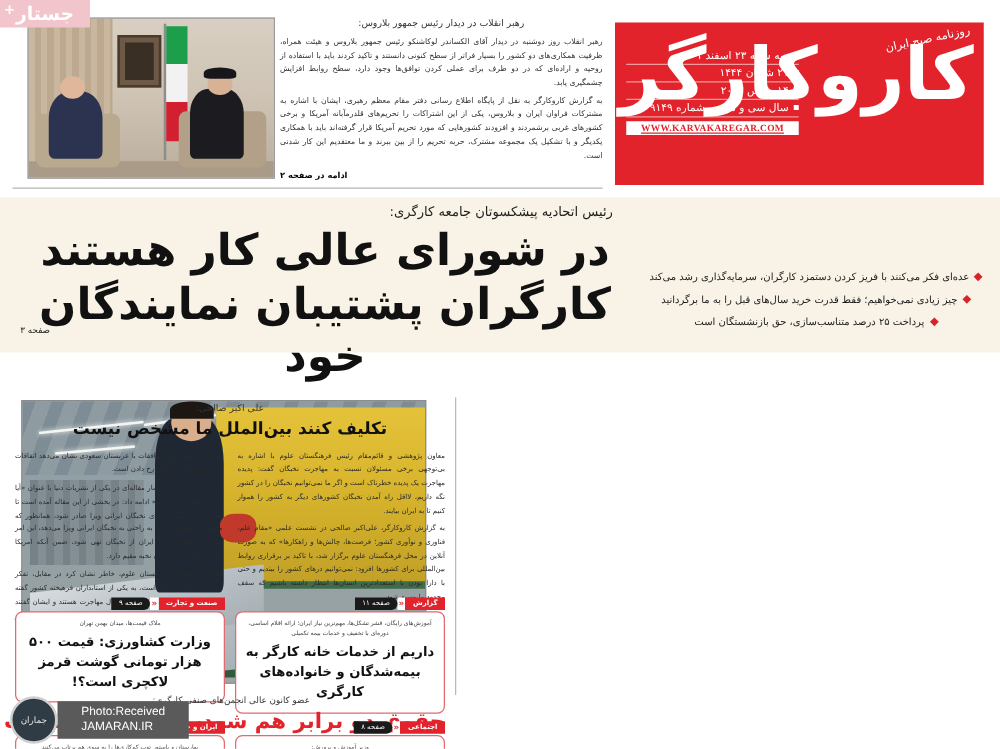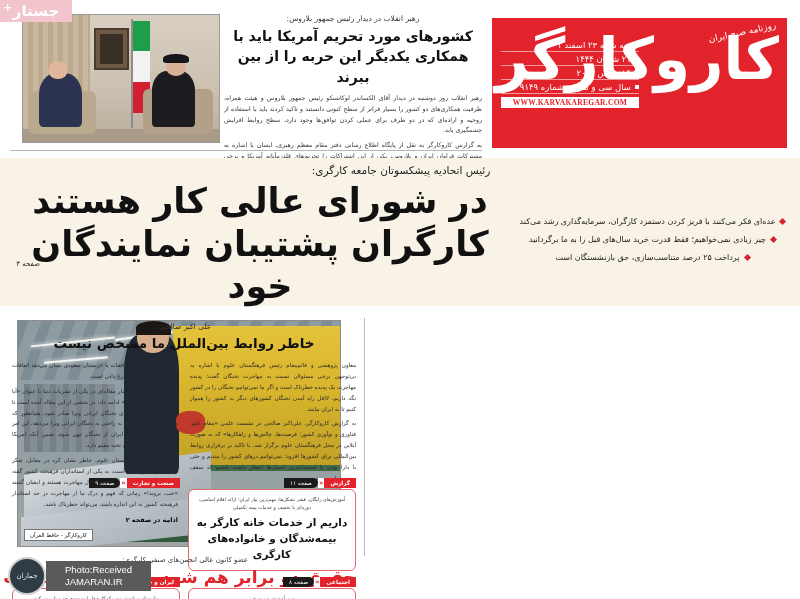--- a/index.html
+++ b/index.html
@@ -47,20 +47,21 @@
   .mh-dates .d:last-of-type{border-bottom:none;}
   .mh-dates .d .sq{
     display:inline-block;width:4px;height:4px;background:#fff;
     margin-left:4px;vertical-align:middle;
   }
   .mh-url{
     margin-top:3px;background:#fff;color:#e3232b;
     font-size:7.5px;font-weight:bold;text-align:center;
     letter-spacing:.3px;padding:1px 0;direction:ltr;
     font-family:"Liberation Serif",serif;
+    text-decoration:underline;
   }
 
   
   .lead{position:absolute;right:318px;top:14px;width:470px;}
   .lead-photo{
     position:absolute;left:10px;top:0;width:196px;height:127px;
     border:1px solid #9a9a9a;overflow:hidden;background:#cfc6ba;
   }
   .lead-txt{position:absolute;right:0;top:0;width:258px;}
   .kicker{font-size:7.5px;color:#333;text-align:center;margin-bottom:3px;}
@@ -72,21 +73,21 @@
     font-size:6.2px;color:#333;text-align:justify;line-height:1.75;
     margin-top:6px;
   }
   .lead-body p{margin:0 0 4px;}
   .cont{font-weight:bold;font-size:6.6px;float:left;color:#000;}
 
   .rule{position:absolute;left:10px;right:318px;top:150px;height:1px;background:#b5b5b5;}
 
   
   .band{
-    position:absolute;left:0;right:0;top:158px;height:148px;
+    position:absolute;left:0;right:0;top:158px;height:124px;
     background:#f8f3e6;
   }
   .band-kicker{
     position:absolute;right:14px;top:6px;width:770px;
     font-size:10.5px;color:#222;text-align:center;
   }
   .band-h{
     position:absolute;right:300px;top:22px;width:480px;
     font-size:35px;font-weight:bold;color:#111;line-height:1.22;
     text-align:center;letter-spacing:-1px;
@@ -269,21 +270,20 @@
       <div class="ph-sofaL"></div>
       <div class="ph-sofaR"></div>
       <div class="ph-man1"></div>
       <div class="ph-head1"></div>
       <div class="ph-man2"></div>
       <div class="ph-head2"></div>
       <div class="ph-turban"></div>
     </div>
     <div class="lead-txt">
       <div class="kicker">رهبر انقلاب در دیدار رئیس جمهور بلاروس:</div>
-      <div class="lead-h">کشورهای مورد تحریم آمریکا باید با همکاری یکدیگر این حربه را از بین ببرند</div>
       <div class="lead-body">
         <p>رهبر انقلاب روز دوشنبه در دیدار آقای الکساندر لوکاشنکو رئیس جمهور بلاروس و هیئت همراه، ظرفیت همکاری‌های دو کشور را بسیار فراتر از سطح کنونی دانستند و تاکید کردند باید با استفاده از روحیه و اراده‌ای که در دو طرف برای عملی کردن توافق‌ها وجود دارد، سطح روابط افزایش چشمگیری یابد.</p>
         <p>به گزارش کاروکارگر به نقل از پایگاه اطلاع رسانی دفتر مقام معظم رهبری، ایشان با اشاره به مشترکات فراوان ایران و بلاروس، یکی از این اشتراکات را تحریم‌های قلدرمآبانه آمریکا و برخی کشورهای غربی برشمردند و افزودند کشورهایی که مورد تحریم آمریکا قرار گرفته‌اند باید با همکاری یکدیگر و با تشکیل یک مجموعه مشترک، حربه تحریم را از بین ببرند و ما معتقدیم این کار شدنی است.</p>
         <div class="cont">ادامه در صفحه ۲</div>
       </div>
     </div>
   </div>
 
   <div class="rule"></div>
 
@@ -318,21 +318,21 @@
     <div class="fac-whead"></div>
     <div class="fac-whair"></div>
     <div class="fac-glove"></div>
     <div class="photo-cap">کاروکارگر - حافظ القرآن</div>
   </div>
 
   <div class="vdiv"></div>
 
   <div class="art2">
     <div class="art2-kicker">علی اکبر صالحی:</div>
-    <div class="art2-h">خاطر روابط بین‌الملل ما مشخص نیست</div>
+    <div class="art2-h">تکلیف کنند بین‌الملل ما مشخص نیست</div>
     <div class="art2-cols">
       <div class="art2-col">
         <p>معاون پژوهشی و قائم‌مقام رئیس فرهنگستان علوم با اشاره به بی‌توجهی برخی مسئولان نسبت به مهاجرت نخبگان گفت: پدیده مهاجرت یک پدیده خطرناک است و اگر ما نمی‌توانیم نخبگان را در کشور نگه داریم، لااقل راه آمدن نخبگان کشورهای دیگر به کشور را هموار کنیم تا به ایران بیایند.</p>
         <p>به گزارش کاروکارگر، علی‌اکبر صالحی در نشست علمی «مقام علم، فناوری و نوآوری کشور؛ فرصت‌ها، چالش‌ها و راهکارها» که به صورت آنلاین در محل فرهنگستان علوم برگزار شد، با تاکید بر برقراری روابط بین‌المللی برای کشورها افزود: نمی‌توانیم درهای کشور را ببندیم و حتی با دارا بودن با استعدادترین انسان‌ها انتظار داشته باشیم که سقف محدود ما وسیع شود.</p>
         <p>وی بیان اینکه برای دارا بودن سقف نامحدود نیازمند تعامل با دنیا هستیم، اظهار کرد: تکلیف روابط بین‌الملل ما</p>
       </div>
       <div class="art2-col">
         <p>مشخص نیست، ولی توافقات با عربستان سعودی نشان می‌دهد اتفاقات و یک واقع‌نگری در حال رخ دادن است.</p>
         <p>صالحی با اشاره به انتشار مقاله‌ای در یکی از نشریات دنیا با عنوان «آیا ایران چگونه رفتار کنیم» ادامه داد: در بخشی از این مقاله آمده است تا آنجایی که می‌توان، برای نخبگان ایرانی ویزا صادر شود، همانطور که مشاهده می‌شود امریکا به راحتی به نخبگان ایرانی ویزا می‌دهد، این امر موجب خواهد شد که ایران از نخبگان تهی شود، ضمن آنکه امریکا کارنامه خوبی از ایرانیان نخبه مقیم دارد.</p>
         <p>معاون پژوهشی فرهنگستان علوم، خاطر نشان کرد در مقابل، تفکر دیگری در کشور حاکم است، به یکی از استانداران فرهیخته کشور گفته شد که نخبگان و پزشکان کشور در حال مهاجرت هستند و ایشان گفتند «خب، بروند!» زمانی که فهم و درک ما از مهاجرت در حد استاندار فرهیخته کشور به این اندازه باشد، می‌تواند خطرناک باشد.</p>
@@ -354,20 +354,24 @@
         <div class="bx-h">داریم از خدمات خانه کارگر به بیمه‌شدگان و خانواده‌های کارگری</div>
       </div>
     </div>
 
     <div class="bx">
       <div class="bx-tag">
         <span class="tag-red">صنعت و تجارت</span>
         <span class="tag-chev">«</span>
         <span class="tag-black">صفحه ۹</span>
       </div>
+      <div class="bx-body">
+        <div class="bx-lead">ملاک قیمت‌ها، میدان بهمن تهران</div>
+        <div class="bx-h">وزارت کشاورزی: قیمت ۵۰۰ هزار تومانی گوشت قرمز لاکچری است؟!</div>
+      </div>
     </div>
 
     <div class="bx">
       <div class="bx-tag">
         <span class="tag-red">اجتماعی</span>
         <span class="tag-chev">«</span>
         <span class="tag-black">صفحه ۸</span>
       </div>
       <div class="bx-body">
         <div class="bx-lead">وزیر آموزش و پرورش:</div>

